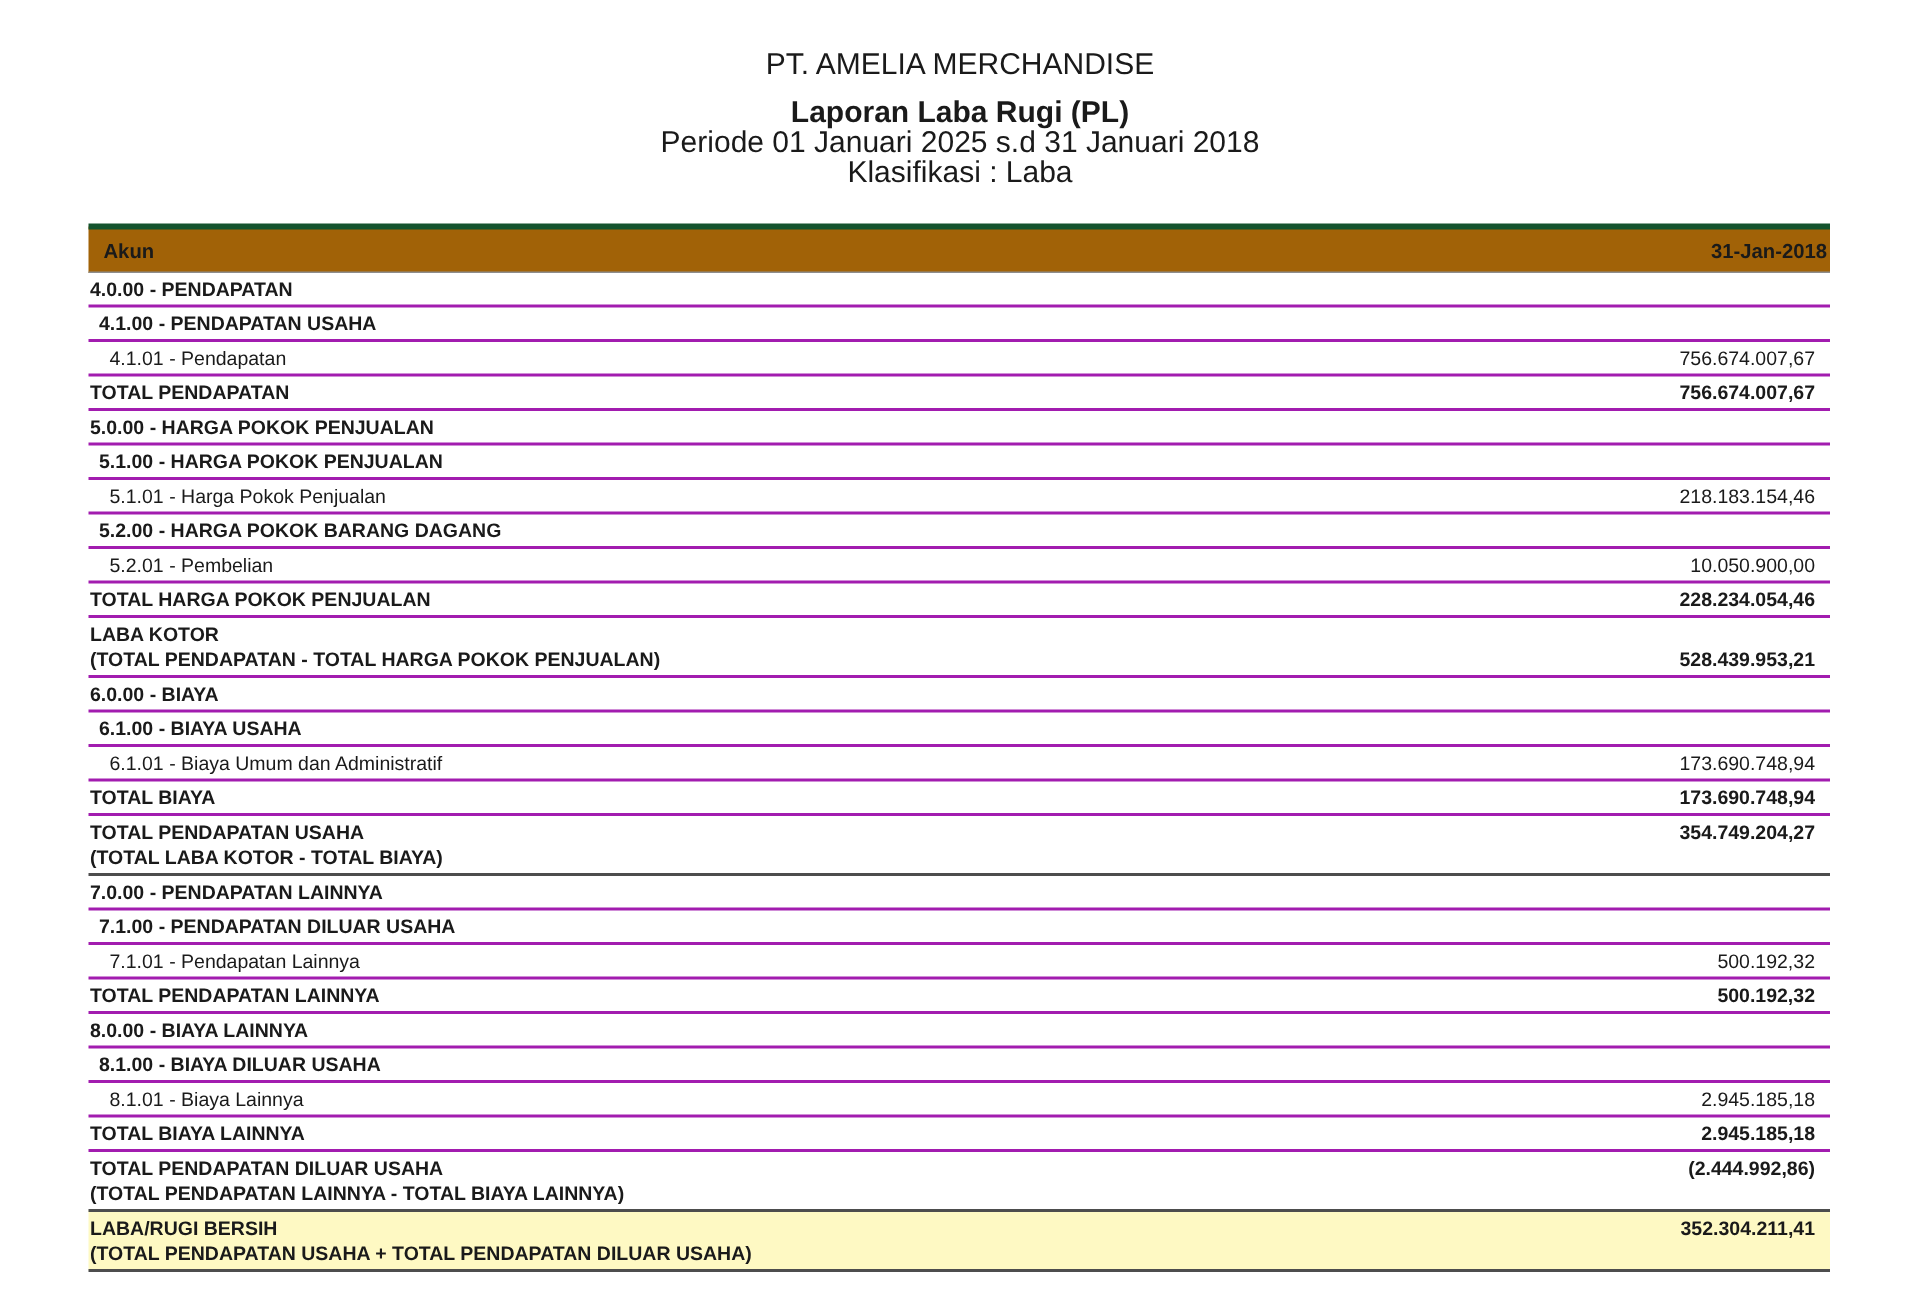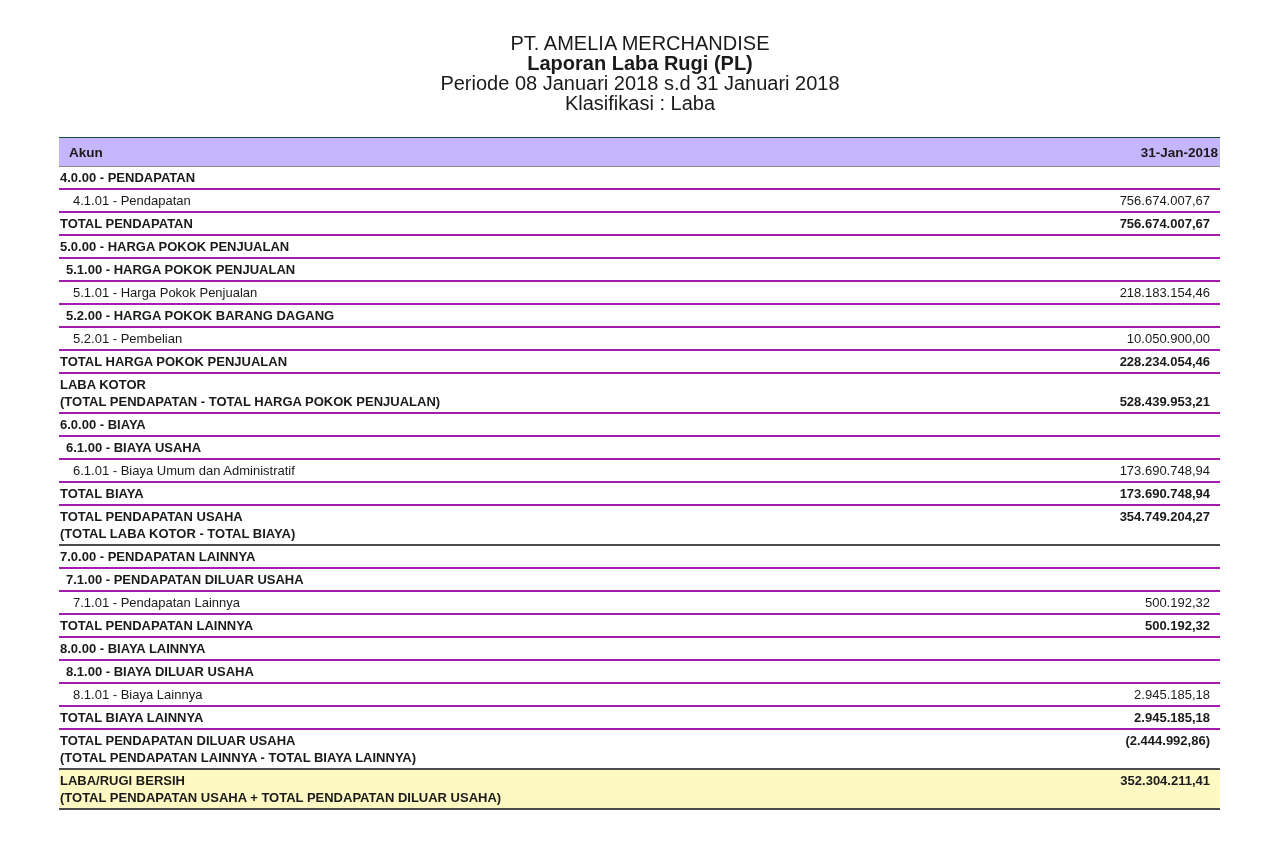--- a/index.html
+++ b/index.html
@@ -2,28 +2,28 @@
 <html><head>
 <meta charset="utf-8">
 <style>
   html,body{margin:0;padding:0;}
   body{
     width:1280px;height:866px;background:#ffffff;
     font-family:"Liberation Sans","DejaVu Sans",sans-serif;
     color:#1a1a1a;overflow:hidden;
   }
   .title-block{margin-top:33px;text-align:center;font-size:20px;line-height:20px;}
-  .title-block .bold-line{font-weight:bold;}
+  .title-block .bold-line{font-weight:bold;margin-top:12px;}
   table.report{
     margin:24px 0 0 59px;width:1161px;
     border-collapse:collapse;table-layout:fixed;
   }
   thead th{
-    background:#c4b5fd;
-    border-top:1px solid #14532d;
+    background:#a16207;
+    border-top:4px solid #14532d;
     border-bottom:1px solid #8d8d8d;
     font-size:13.5px;font-weight:bold;
     padding:7px 0 6px 0;
   }
   th.col-account{text-align:left;padding-left:10px;}
   th.col-date{text-align:right;padding-right:2px;width:296px;}
   tbody td{
     font-size:13px;line-height:17px;
     border-bottom:2px solid #a21caf;
     padding:2px 0;vertical-align:top;
@@ -38,38 +38,44 @@
   tr.thick-bottom td{border-bottom:2px solid #4d4d4d;}
   tr.gray td{background:#fef9c3;}
   td.vbottom{vertical-align:bottom;}
 </style>
 </head>
 <body>
 
 <div class="title-block">
   <div>PT. AMELIA MERCHANDISE</div>
   <div class="bold-line">Laporan Laba Rugi (PL)</div>
-  <div>Periode 08 Januari 2018 s.d 31 Januari 2018</div>
+  <div>Periode 01 Januari 2025 s.d 31 Januari 2018</div>
   <div>Klasifikasi : Laba</div>
 </div>
 
 <table class="report">
   <thead>
     <tr>
       <th class="col-account">Akun</th>
       <th class="col-date">31-Jan-2018</th>
     </tr>
   </thead>
   <tbody>
       <tr class="bold ">
         <td class="cell-account lvl0">
           <div>4.0.00 - PENDAPATAN</div>
         </td>
         <td class="cell-value"></td>
       </tr>
+      <tr class="bold ">
+        <td class="cell-account lvl1">
+          <div>4.1.00 - PENDAPATAN USAHA</div>
+        </td>
+        <td class="cell-value"></td>
+      </tr>
       <tr class="">
         <td class="cell-account lvl2">
           <div>4.1.01 - Pendapatan</div>
         </td>
         <td class="cell-value">756.674.007,67</td>
       </tr>
       <tr class="bold ">
         <td class="cell-account lvl0 right">
           <div>TOTAL PENDAPATAN</div>
         </td>

